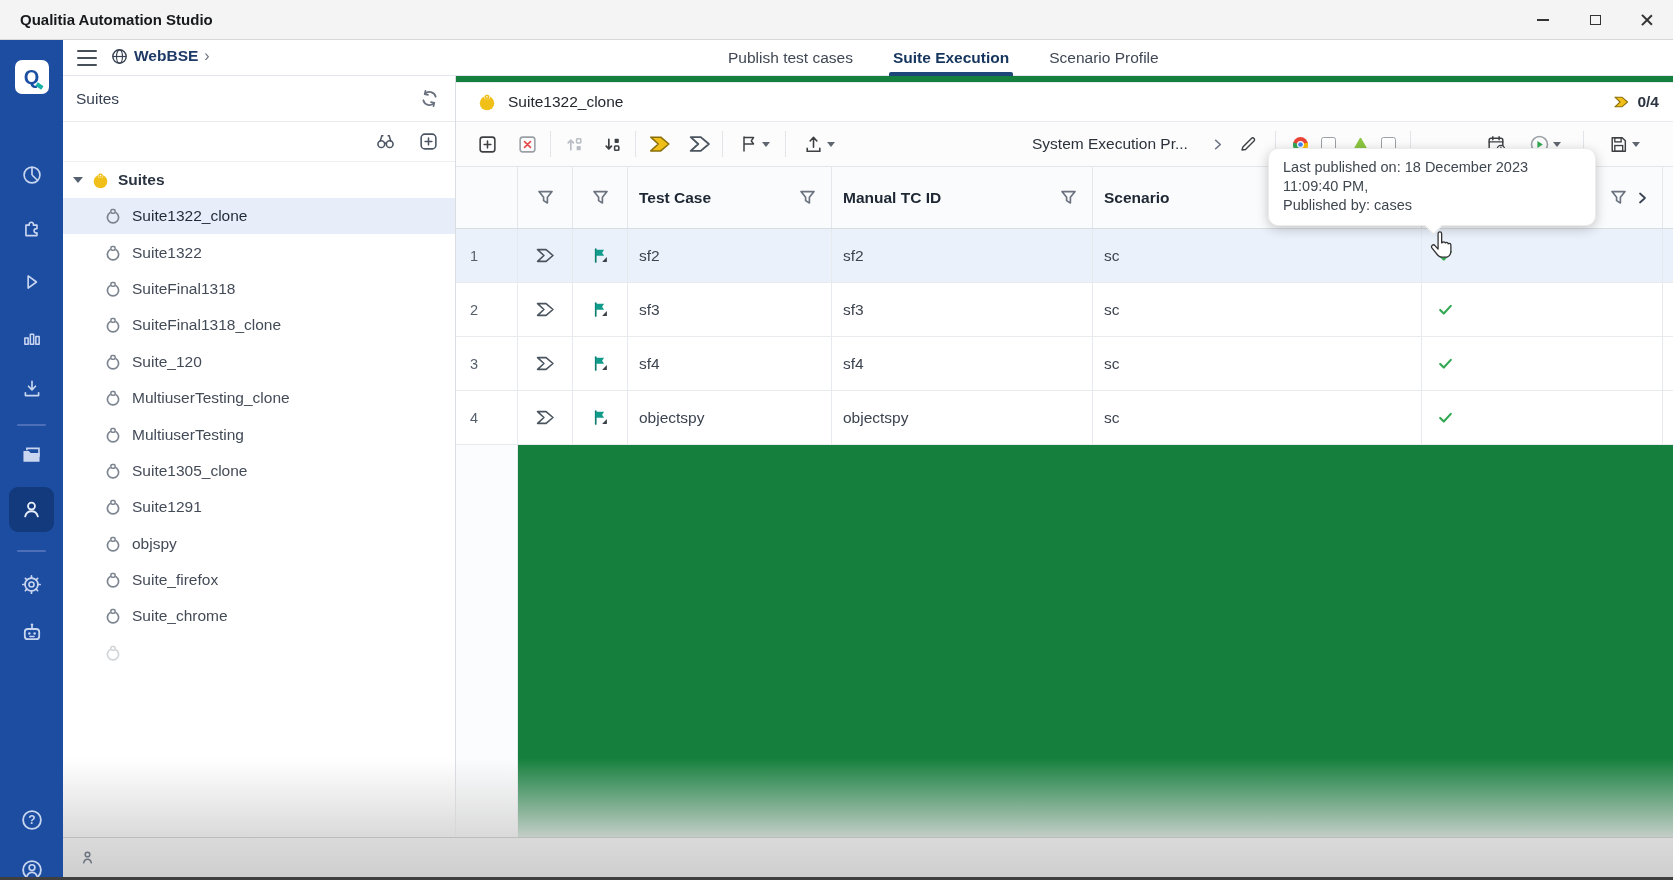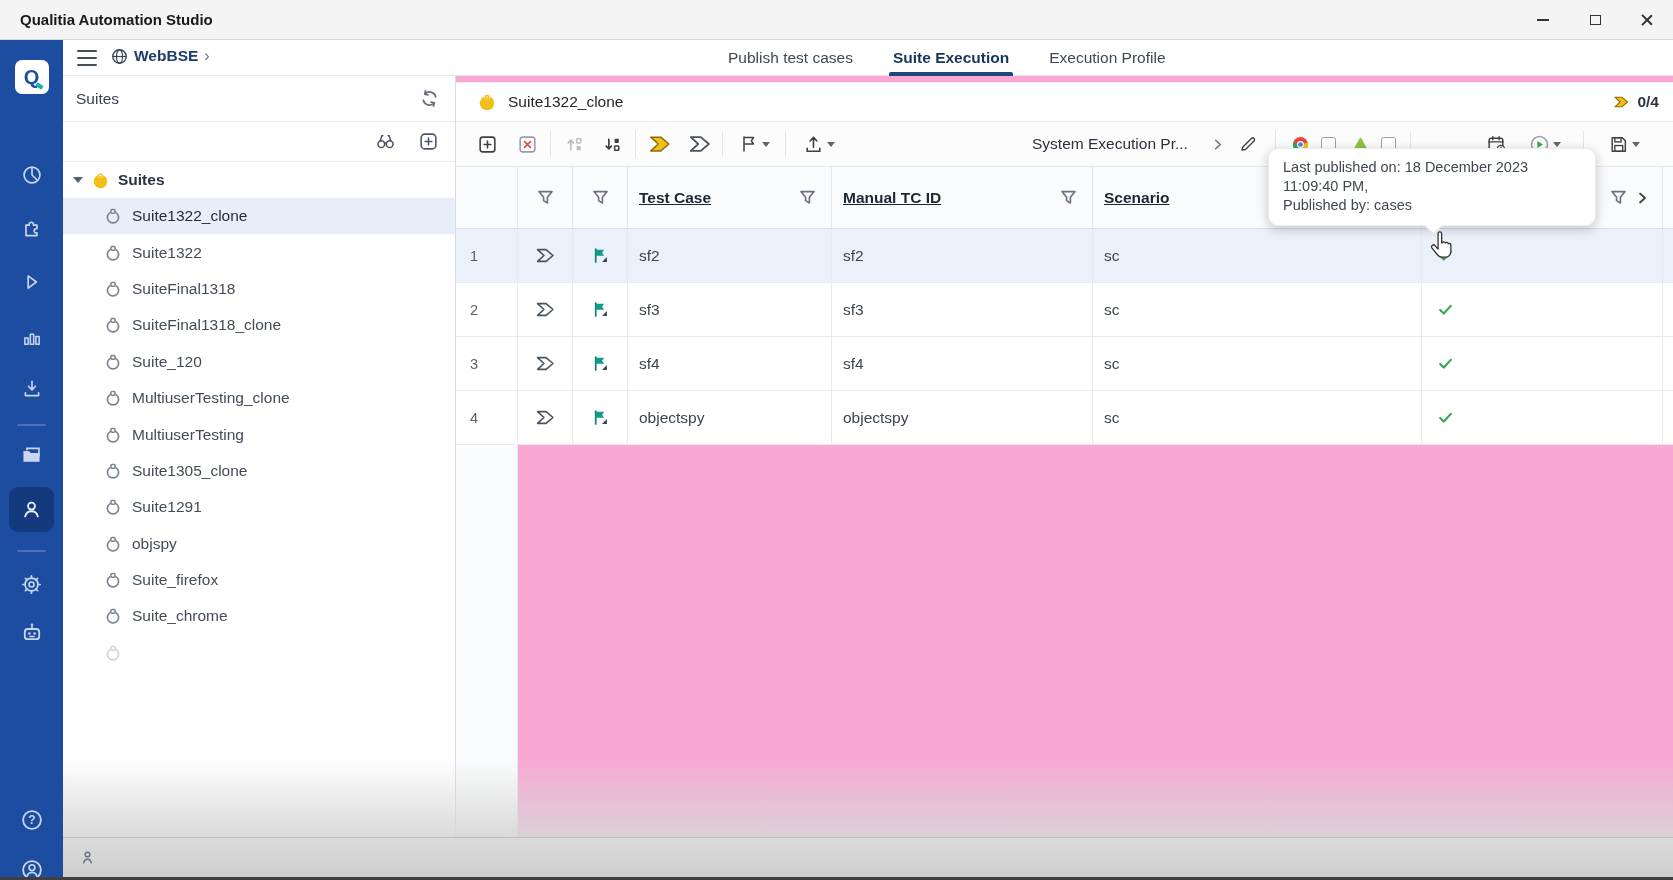--- a/index.html
+++ b/index.html
@@ -3,21 +3,21 @@
 <meta charset="utf-8">
 <style>
   :root{
     --sidebar:#1d4da1; --sidebar-active:#123a7c; --accent:#1c4378;
     --selection:#e7eef9; --row-highlight:#ebf1fb; --suite-yellow:#f0c019;
     --flag-teal:#119b8a; --check-green:#33a852; --publish-yellow:#f0c019;
     --delete-red:#e54d4d;
   }
   *{margin:0;padding:0;box-sizing:border-box;}
   body{font-family:"Liberation Sans","DejaVu Sans",sans-serif;background:#888;}
-  #screen{position:relative;width:1673px;height:880px;background:#f9a8d4;overflow:hidden;}
+  #screen{position:relative;width:1673px;height:880px;background:#15803d;overflow:hidden;}
   svg.ic{display:inline-block;vertical-align:middle;}
 
   
   .titlebar{position:absolute;left:0;top:0;width:1673px;height:40px;background:#f4f4f4;border-bottom:1px solid #d8d8d8;display:flex;align-items:center;}
   .titlebar .ttl{font-size:15px;font-weight:bold;color:#17191c;margin-left:20px;}
   .wctrls{position:absolute;right:0;top:0;height:40px;display:flex;}
   .wbtn{width:52px;height:40px;display:flex;align-items:center;justify-content:center;}
   .mini{width:12px;height:2px;background:#333;}
   .maxi{width:11px;height:10px;border:1.4px solid #333;}
   .clsi{position:relative;width:12px;height:12px;}
@@ -66,21 +66,21 @@
   .tb{position:absolute;top:0;height:44px;display:flex;align-items:center;}
   .tbtn{width:30px;height:30px;display:flex;align-items:center;justify-content:center;border-radius:4px;cursor:pointer;}
   .tsep{width:1px;height:26px;background:#e1e4e8;margin:0 8px;}
   .tcaret2{width:0;height:0;border-left:4.5px solid transparent;border-right:4.5px solid transparent;border-top:5.5px solid #5f6670;margin-left:3px;}
   .profname{font-size:15.5px;color:#2b323b;}
   .chkbox{width:15px;height:15px;border:1.6px solid #9aa0a6;border-radius:2.5px;background:#fff;margin-left:7px;cursor:pointer;}
 
   
   .ghead,.trow{position:absolute;left:456px;width:1217px;display:grid;grid-template-columns:62px 55px 55px 204px 261px 329px 241px 1fr;}
   .ghead{top:167px;height:62px;background:#fafbfc;border-bottom:1px solid #d9dde2;}
-  .gh{display:flex;align-items:center;border-right:1px solid #e3e6ea;padding-left:11px;font-size:15.5px;font-weight:bold;color:#1d2633;text-decoration:underline;}
+  .gh{display:flex;align-items:center;border-right:1px solid #e3e6ea;padding-left:11px;font-size:15.5px;font-weight:bold;color:#1d2633;}
   .gh.cen{justify-content:center;padding-left:0;}
   .gh .sp{flex:1;}
   .gh .fright{margin-right:14px;}
   .trow{height:54px;background:#fff;border-bottom:1px solid #e8eaed;font-size:15.5px;color:#3c4450;}
   .trow.hl{background:var(--row-highlight);}
   .td{display:flex;align-items:center;border-right:1px solid #e6e9ed;padding-left:11px;}
   .td.cen{justify-content:center;padding-left:0;}
   .td.gut{color:#555f6b;font-size:14.5px;padding-left:14px;}
   .td.last,.gh.last{border-right:none;}
   .gutter-ext{position:absolute;left:456px;top:445px;width:62px;height:392px;background:#fbfcfd;border-right:1px solid #e6e9ed;}
@@ -241,21 +241,21 @@
       <span class="chv">›</span>
     </div>
     <div class="tabs">
       <div class="tab">
           <span>Publish test cases</span>
         </div>
       <div class="tab active">
           <span>Suite Execution</span>
         </div>
       <div class="tab">
-          <span>Execution Profile</span>
+          <span>Scenario Profile</span>
         </div>
     </div>
   </div>
 
   <div class="spanel">
     <div class="sp-head">
       <span class="t">Suites</span>
       <svg class="ic" width="19" height="19" viewBox="0 0 16 16">
           <path d="M13.2 6.5 A5.4 5.4 0 0 0 4 4.2 M2.8 9.5 A5.4 5.4 0 0 0 12 11.8" fill="none" stroke="#6b7280" stroke-width="1.5" stroke-linecap="round"></path>
           <path d="M4.6 1.6 L4 4.3 L6.7 4.9" fill="none" stroke="#6b7280" stroke-width="1.5" stroke-linecap="round" stroke-linejoin="round"></path>

